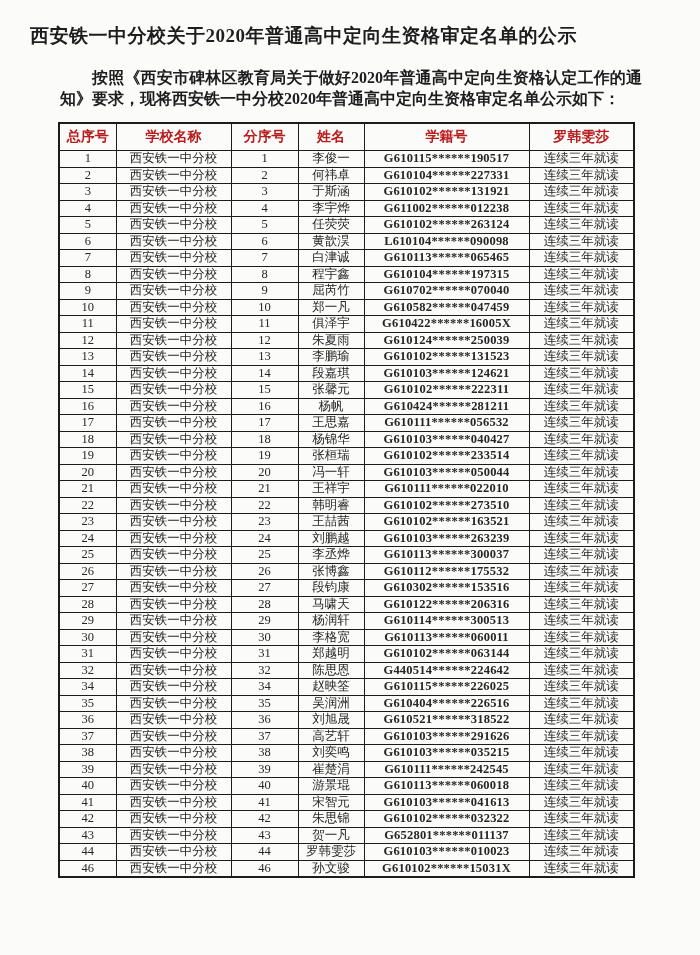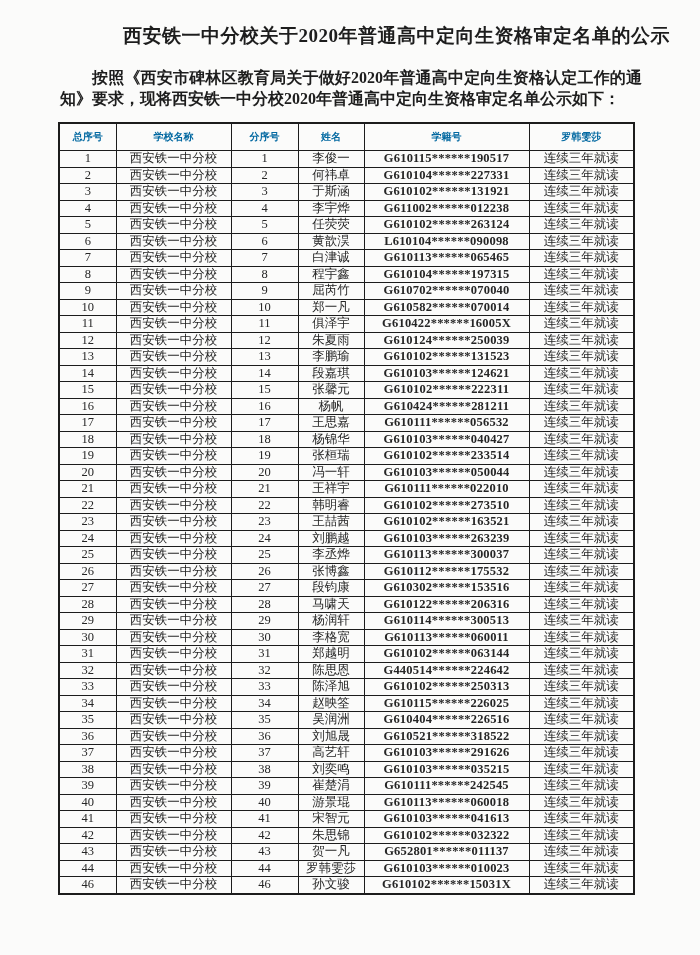--- a/index.html
+++ b/index.html
@@ -12,21 +12,21 @@
   }
   .sheet {
     position: relative;
     width: 700px; height: 955px;
     overflow: hidden;
   }
   .doc-title {
     margin: 23px 30px 0 30px;
     font-size: 19px;
     font-weight: bold;
-    text-align: right;
+    text-align: left;
     letter-spacing: 0.5px;
     color: #1d1d1d;
   }
   .intro {
     margin: 18px 58px 0 60px;
     font-size: 16px;
     font-weight: bold;
     line-height: 21px;
     text-indent: 2em;
     text-align: justify;
@@ -34,26 +34,26 @@
   }
   table.roster {
     border-collapse: collapse;
     table-layout: fixed;
     margin: 13px 0 0 58px;
     width: 575px;
     border: 2px solid #1c1c1c;
   }
   table.roster th {
     border: 1px solid #1c1c1c;
-    font-size: 10px;
+    font-size: 14px;
     font-weight: bold;
     height: 26px;
     padding: 0;
     text-align: center;
-    color: #0369a1;
+    color: #b91c1c;
   }
   table.roster td {
     border: 1px solid #1c1c1c;
     font-size: 12.5px;
     height: 15.5px;
     line-height: 15px;
     padding: 0;
     text-align: center;
     white-space: nowrap;
     overflow: hidden;
@@ -160,21 +160,21 @@
           <td>9</td>
           <td>屈芮竹</td>
           <td class="id-cell">G610702******070040</td>
           <td>连续三年就读</td>
         </tr>
         <tr>
           <td>10</td>
           <td>西安铁一中分校</td>
           <td>10</td>
           <td>郑一凡</td>
-          <td class="id-cell">G610582******070014</td>
+          <td class="id-cell">G610582******047459</td>
           <td>连续三年就读</td>
         </tr>
         <tr>
           <td>11</td>
           <td>西安铁一中分校</td>
           <td>11</td>
           <td>俱泽宇</td>
           <td class="id-cell">G610422******16005X</td>
           <td>连续三年就读</td>
         </tr>
@@ -340,28 +340,20 @@
         </tr>
         <tr>
           <td>32</td>
           <td>西安铁一中分校</td>
           <td>32</td>
           <td>陈思恩</td>
           <td class="id-cell">G440514******224642</td>
           <td>连续三年就读</td>
         </tr>
         <tr>
-          <td>33</td>
-          <td>西安铁一中分校</td>
-          <td>33</td>
-          <td>陈泽旭</td>
-          <td class="id-cell">G610102******250313</td>
-          <td>连续三年就读</td>
-        </tr>
-        <tr>
           <td>34</td>
           <td>西安铁一中分校</td>
           <td>34</td>
           <td>赵映筌</td>
           <td class="id-cell">G610115******226025</td>
           <td>连续三年就读</td>
         </tr>
         <tr>
           <td>35</td>
           <td>西安铁一中分校</td>

